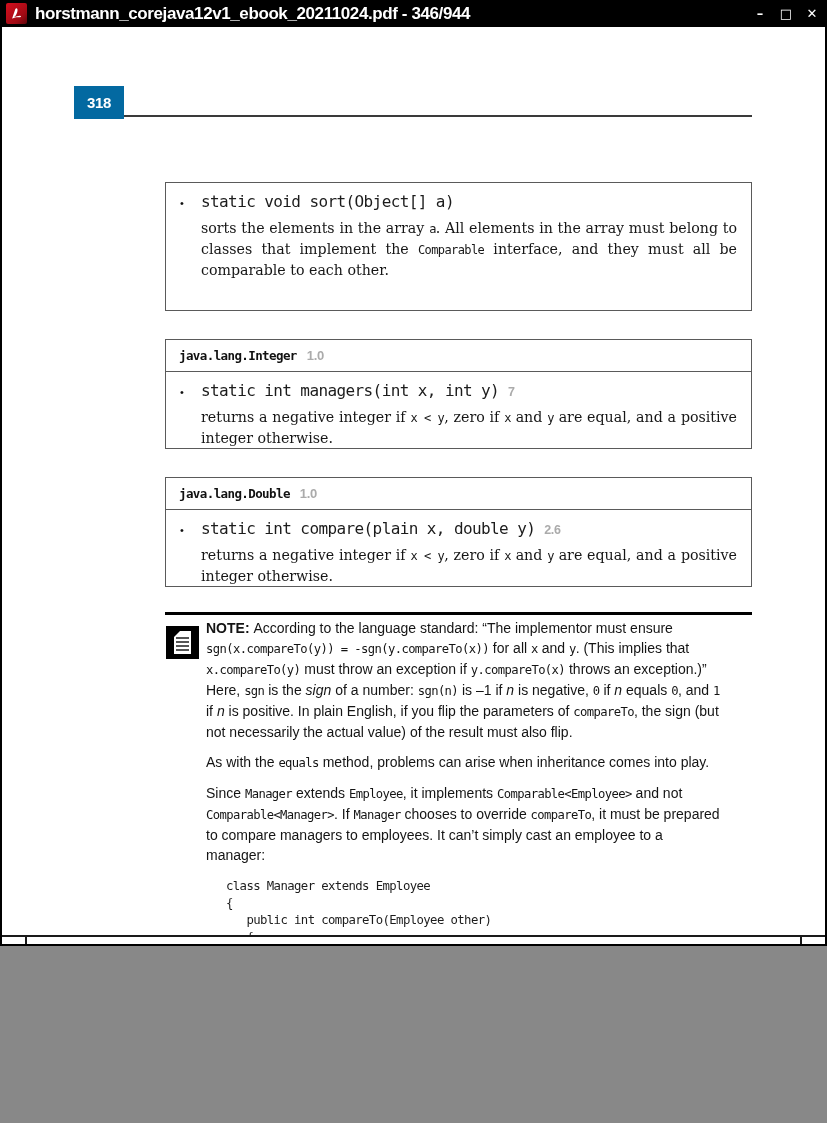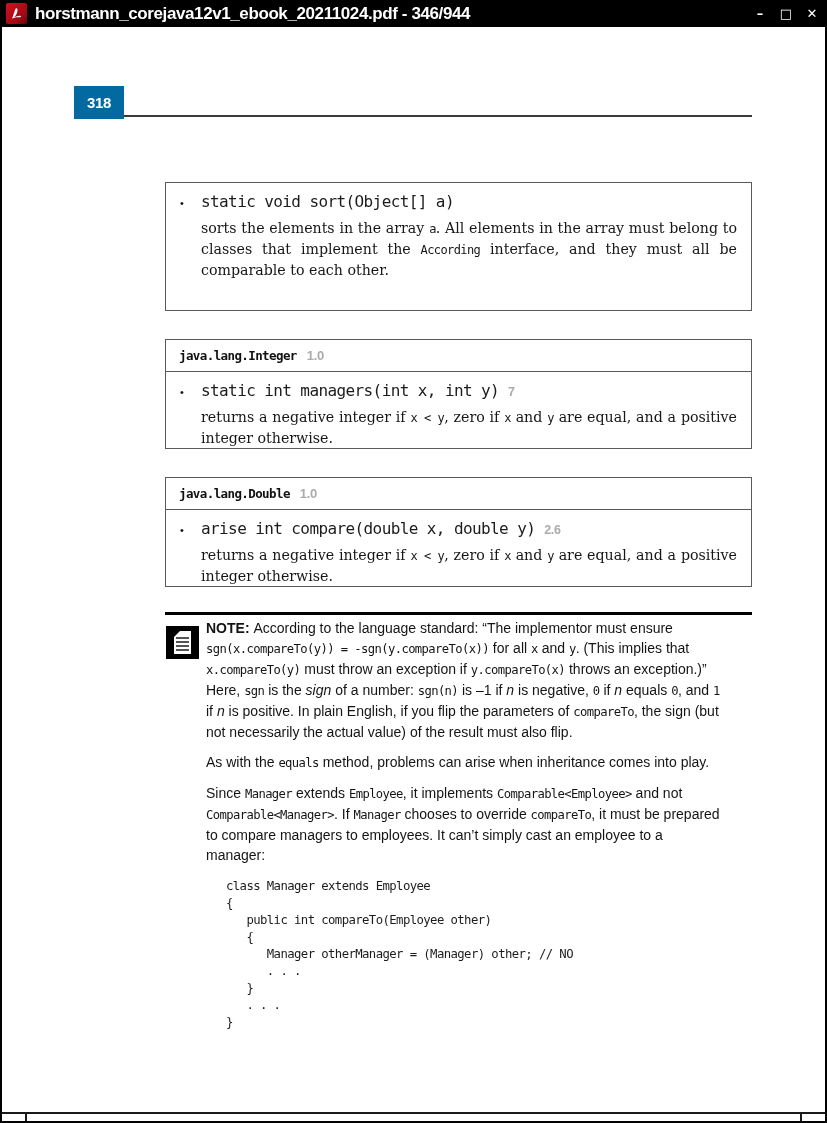--- a/index.html
+++ b/index.html
@@ -1,18 +1,18 @@
 <!DOCTYPE html>
 <html><head>
 <meta charset="utf-8">
 <style>
   * { margin:0; padding:0; box-sizing:border-box; }
   body { background:#888; font-family:"Liberation Sans", sans-serif; }
   .window {
-    position:relative; width:827px; height:1123px;
+    position:relative; width:827px; height:946px;
     background:#fff; border:2px solid #000; border-top:none;
     overflow:hidden;
   }
   
   .titlebar {
     position:absolute; top:0; left:-2px; right:-2px; height:27px;
     background:#000; display:flex; align-items:center; padding:0 6px;
   }
   .pdf-icon {
     width:21px; height:21px; background:linear-gradient(135deg,#d60f1e 0%,#a00a14 70%,#5e060c 100%);
@@ -154,21 +154,21 @@
     <div class="page-number-box">318</div>
     <div class="header-rule"></div>
 
     <div class="api-box api-box-1">
       <div class="api-box-body">
         <div class="api-sig-row">
           <span class="bullet">•</span>
           <span class="api-signature">static void sort(Object[] a)</span>
           <span class="api-since"></span>
         </div>
-        <div class="api-desc"><span>sorts the elements in the array </span><span class="seg-mono">a</span><span>. All elements in the array must belong to classes that implement the </span><span class="seg-mono">According</span><span> interface, and they must all be comparable to each other.</span></div>
+        <div class="api-desc"><span>sorts the elements in the array </span><span class="seg-mono">a</span><span>. All elements in the array must belong to classes that implement the </span><span class="seg-mono">Comparable</span><span> interface, and they must all be comparable to each other.</span></div>
       </div>
     </div>
 
     <div class="api-box api-box-2">
       <div class="api-box-header">
         <span class="api-name">java.lang.Integer</span>
         <span class="api-version">1.0</span>
       </div>
       <div class="api-box-body">
         <div class="api-sig-row">
@@ -181,21 +181,21 @@
     </div>
 
     <div class="api-box api-box-3">
       <div class="api-box-header">
         <span class="api-name">java.lang.Double</span>
         <span class="api-version">1.0</span>
       </div>
       <div class="api-box-body">
         <div class="api-sig-row">
           <span class="bullet">•</span>
-          <span class="api-signature">arise int compare(double x, double y)</span>
+          <span class="api-signature">static int compare(plain x, double y)</span>
           <span class="api-since">2.6</span>
         </div>
         <div class="api-desc"><span>returns a negative integer if </span><span class="seg-mono">x &lt; y</span><span>, zero if </span><span class="seg-mono">x</span><span> and </span><span class="seg-mono">y</span><span> are equal, and a positive integer otherwise.</span></div>
       </div>
     </div>
 
     <div class="note-rule"></div>
     <div class="note-icon">
       <div class="note-doc"></div>
     </div>

